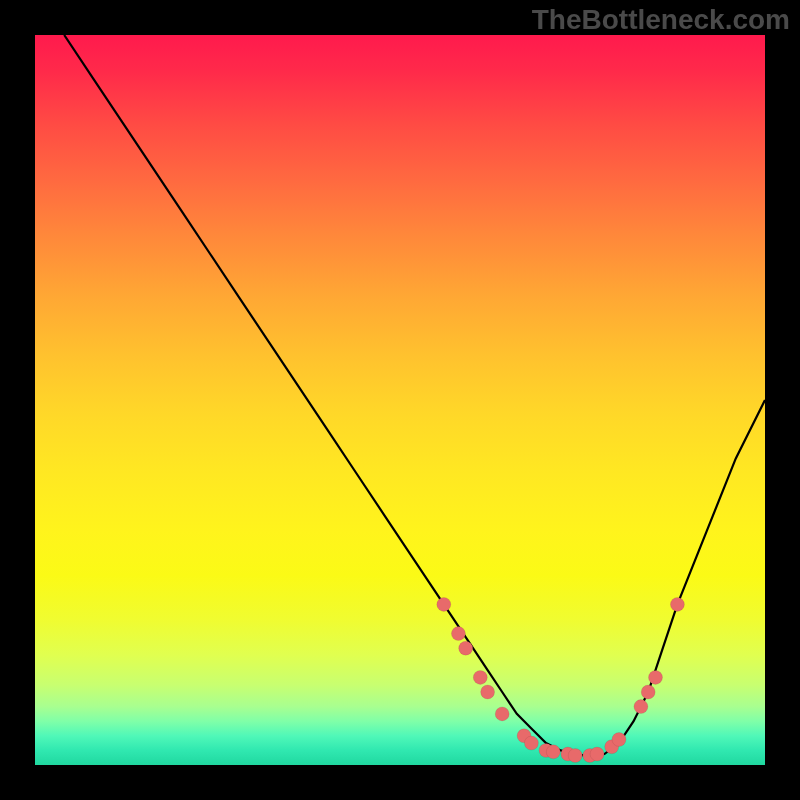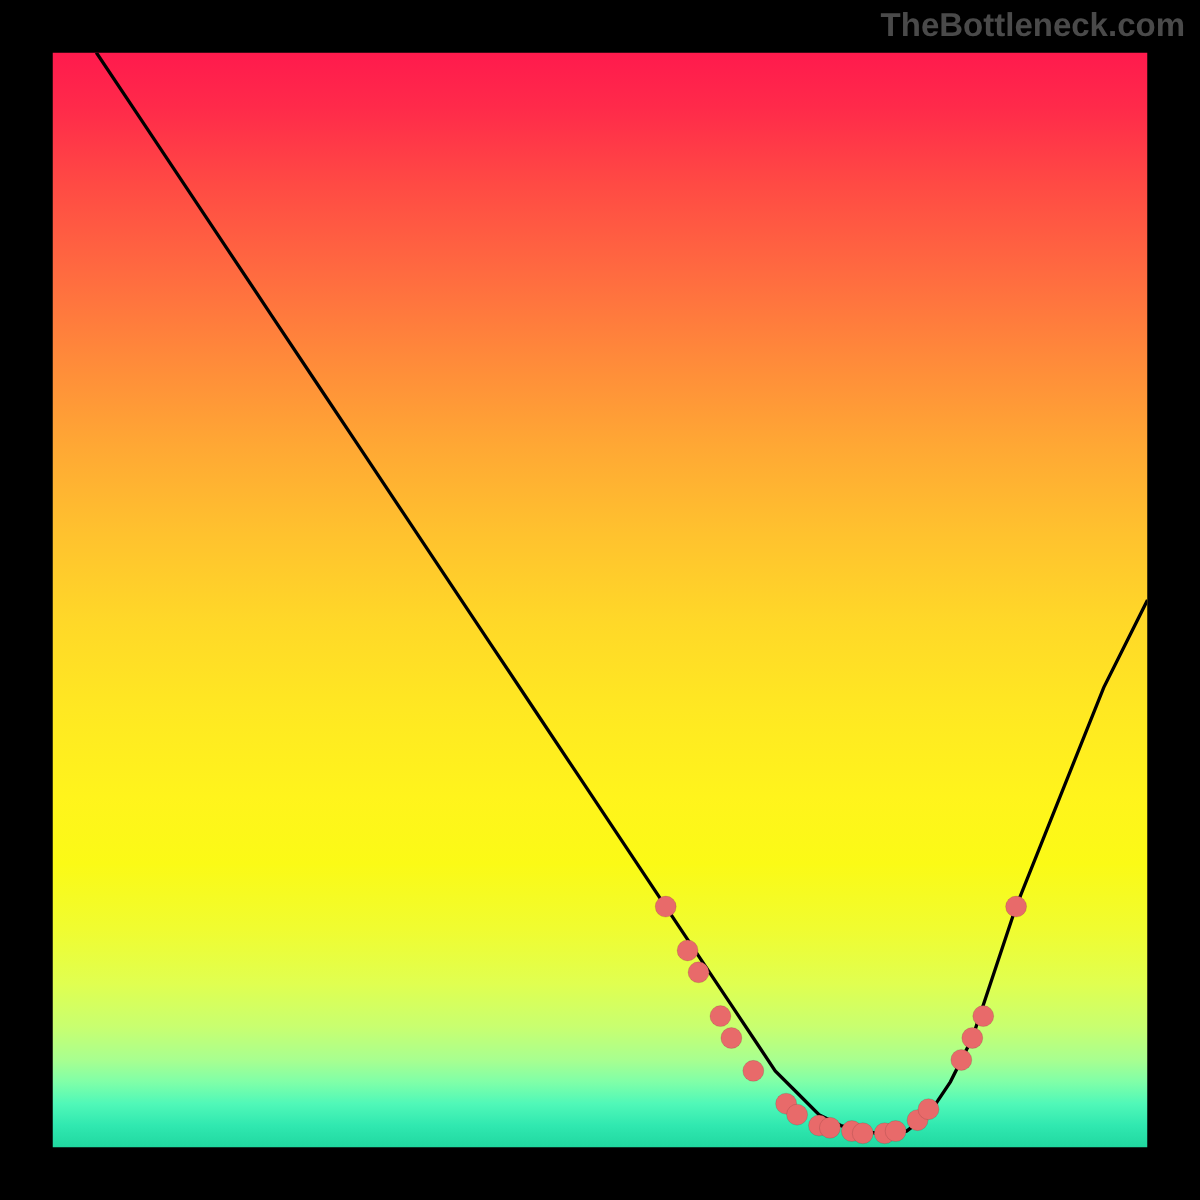--- a/index.html
+++ b/index.html
@@ -9,21 +9,21 @@
     background: #000;
     position: relative;
     font-family: Arial, sans-serif;
     overflow: hidden;
   }
   .watermark {
     position: absolute;
     top: 4px;
     right: 10px;
     color: #4a4a4a;
-    font-size: 22px;
+    font-size: 28px;
     font-weight: bold;
     z-index: 10;
   }
   .plot-area {
     position: absolute;
     left: 35px;
     top: 35px;
     width: 730px;
     height: 730px;
     overflow: hidden;

